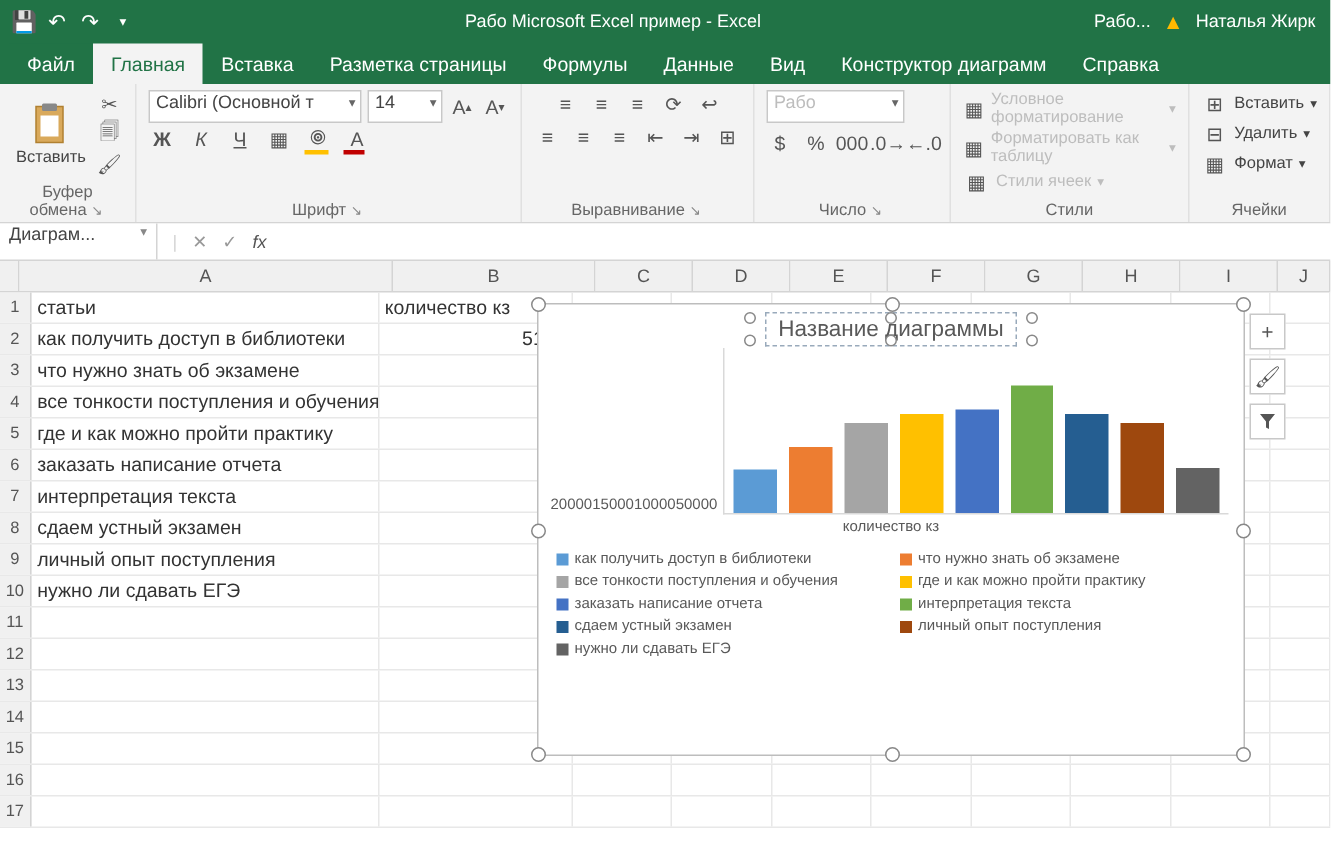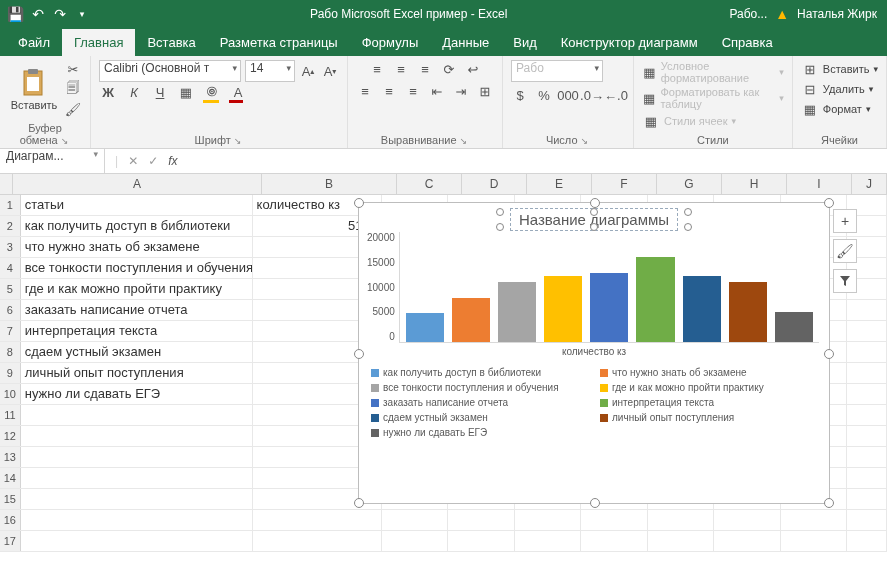--- a/index.html
+++ b/index.html
@@ -39,21 +39,21 @@
   .wA{width:248px}.wB{width:134px}.wC{width:64px}.wD{width:64px}.wE{width:64px}.wF{width:64px}.wG{width:64px}.wH{width:64px}.wI{width:64px}.wJ{width:34px}
   .chart-wrap{position:absolute;left:358px;top:28px;width:470px;height:300px;background:#fff;border:1px solid #bdbdbd}
   .handle{position:absolute;width:8px;height:8px;border:1px solid #888;background:#fff;border-radius:50%}
   .ct{left:50%;top:-5px;margin-left:-4px}.cb{left:50%;bottom:-5px;margin-left:-4px}
   .cl{left:-5px;top:50%;margin-top:-4px}.cr{right:-5px;top:50%;margin-top:-4px}
   .ctl{left:-5px;top:-5px}.ctr{right:-5px;top:-5px}.cbl{left:-5px;bottom:-5px}.cbr{right:-5px;bottom:-5px}
   .chart-title{text-align:center;font-size:15px;color:#595959;margin:8px 0 4px;position:relative}
   .chart-title span{border:1px dashed #9ab;padding:2px 8px}
   .tih{position:absolute;width:6px;height:6px;border:1px solid #888;background:#fff;border-radius:50%}
   .plot{display:flex;height:110px;padding:0 10px 0 8px}
-  .yax{display:flex;flex-direction:column;justify-content:space-between;align-items:flex-end;font-size:10px;color:#595959;padding-right:4px;height:100%}
+  .yax{display:flex;flex-direction:row;justify-content:space-between;align-items:flex-end;font-size:10px;color:#595959;padding-right:4px;height:100%}
   .bars{flex:1;display:flex;align-items:flex-end;gap:8px;border-left:1px solid #d9d9d9;border-bottom:1px solid #d9d9d9;padding:0 6px;position:relative;height:100%}
   .bar{flex:1}
   .xcap{text-align:center;font-size:10px;color:#595959;padding:4px 0}
   .legend{padding:6px 12px;font-size:10px;color:#595959;display:grid;grid-template-columns:1fr 1fr;gap:4px 12px}
   .li{display:flex;align-items:center;gap:4px}
   .sw{width:8px;height:8px}
   .side-btns{position:absolute;right:-28px;top:6px;display:flex;flex-direction:column;gap:6px}
   .sbtn{width:22px;height:22px;border:1px solid #c8c8c8;background:#fff;display:flex;align-items:center;justify-content:center;font-size:14px;color:#555}
   svg{display:block}
 </style>

